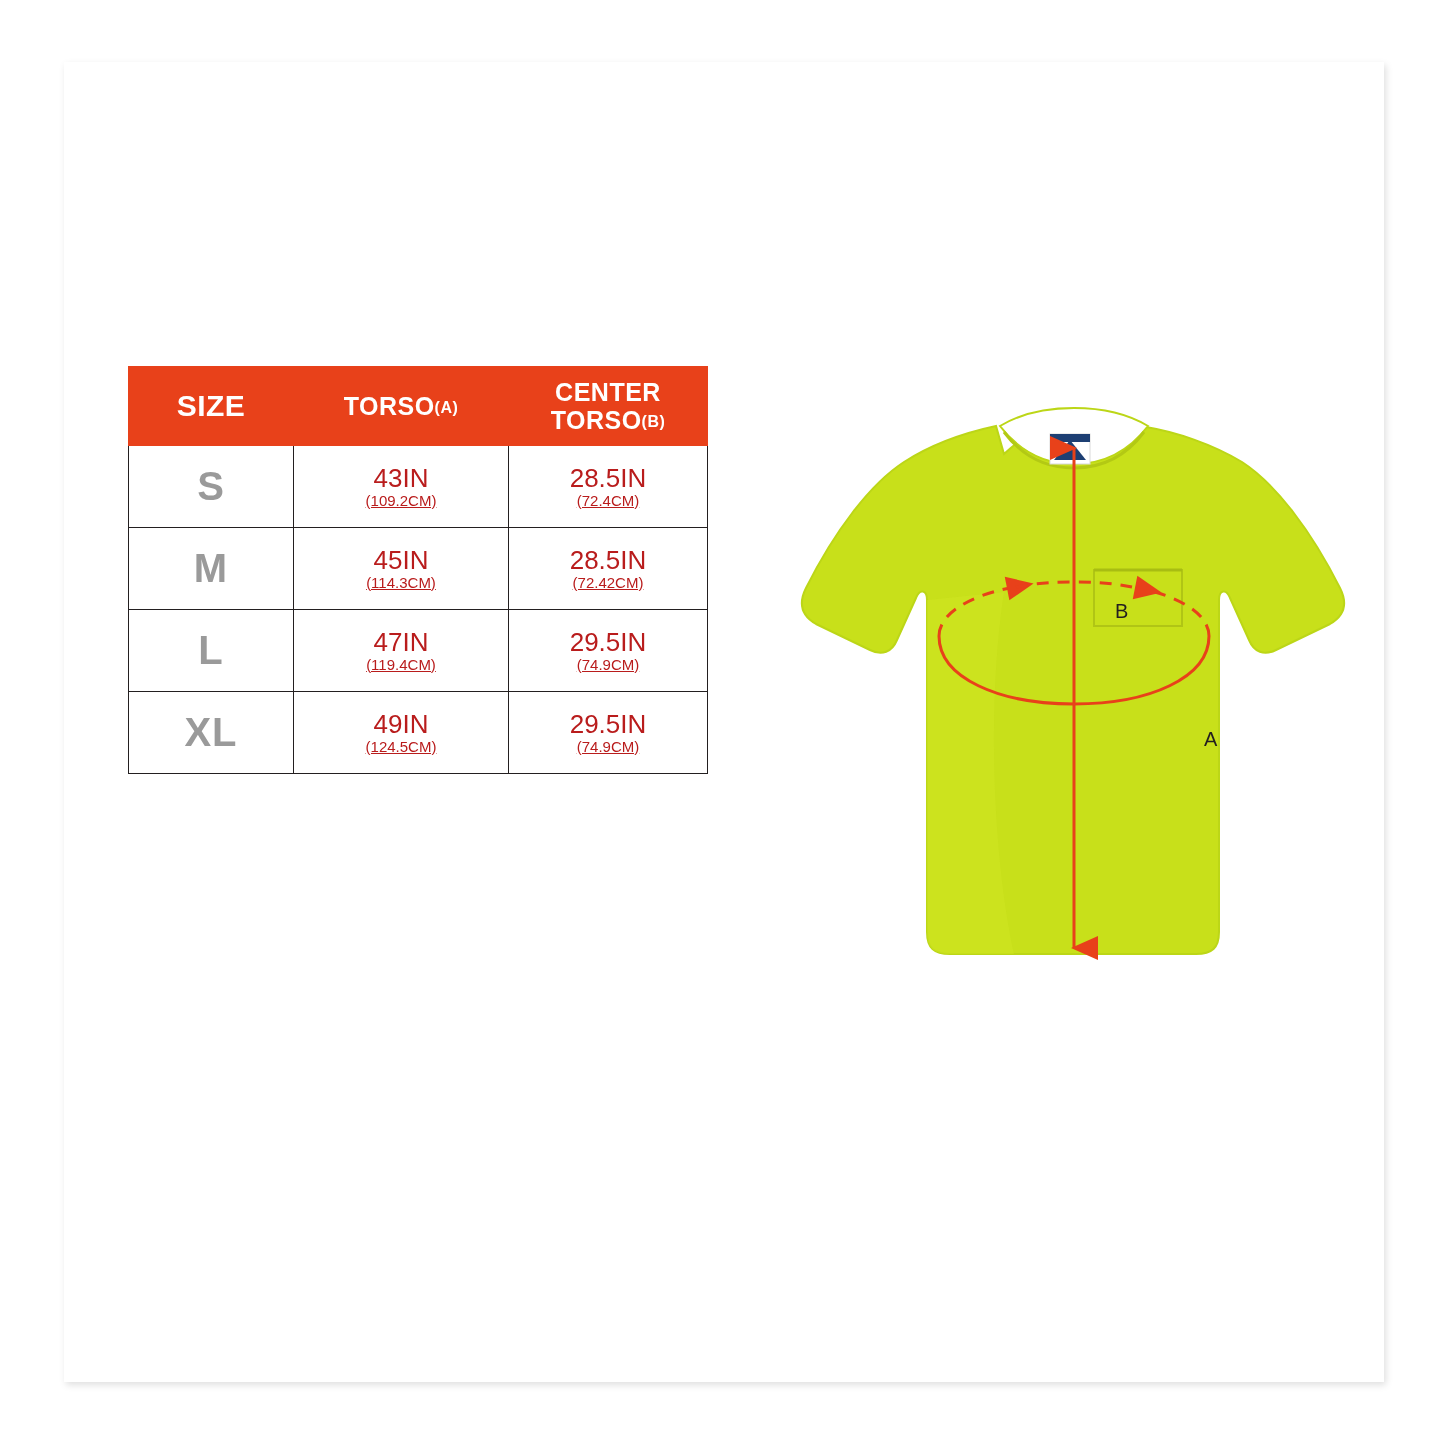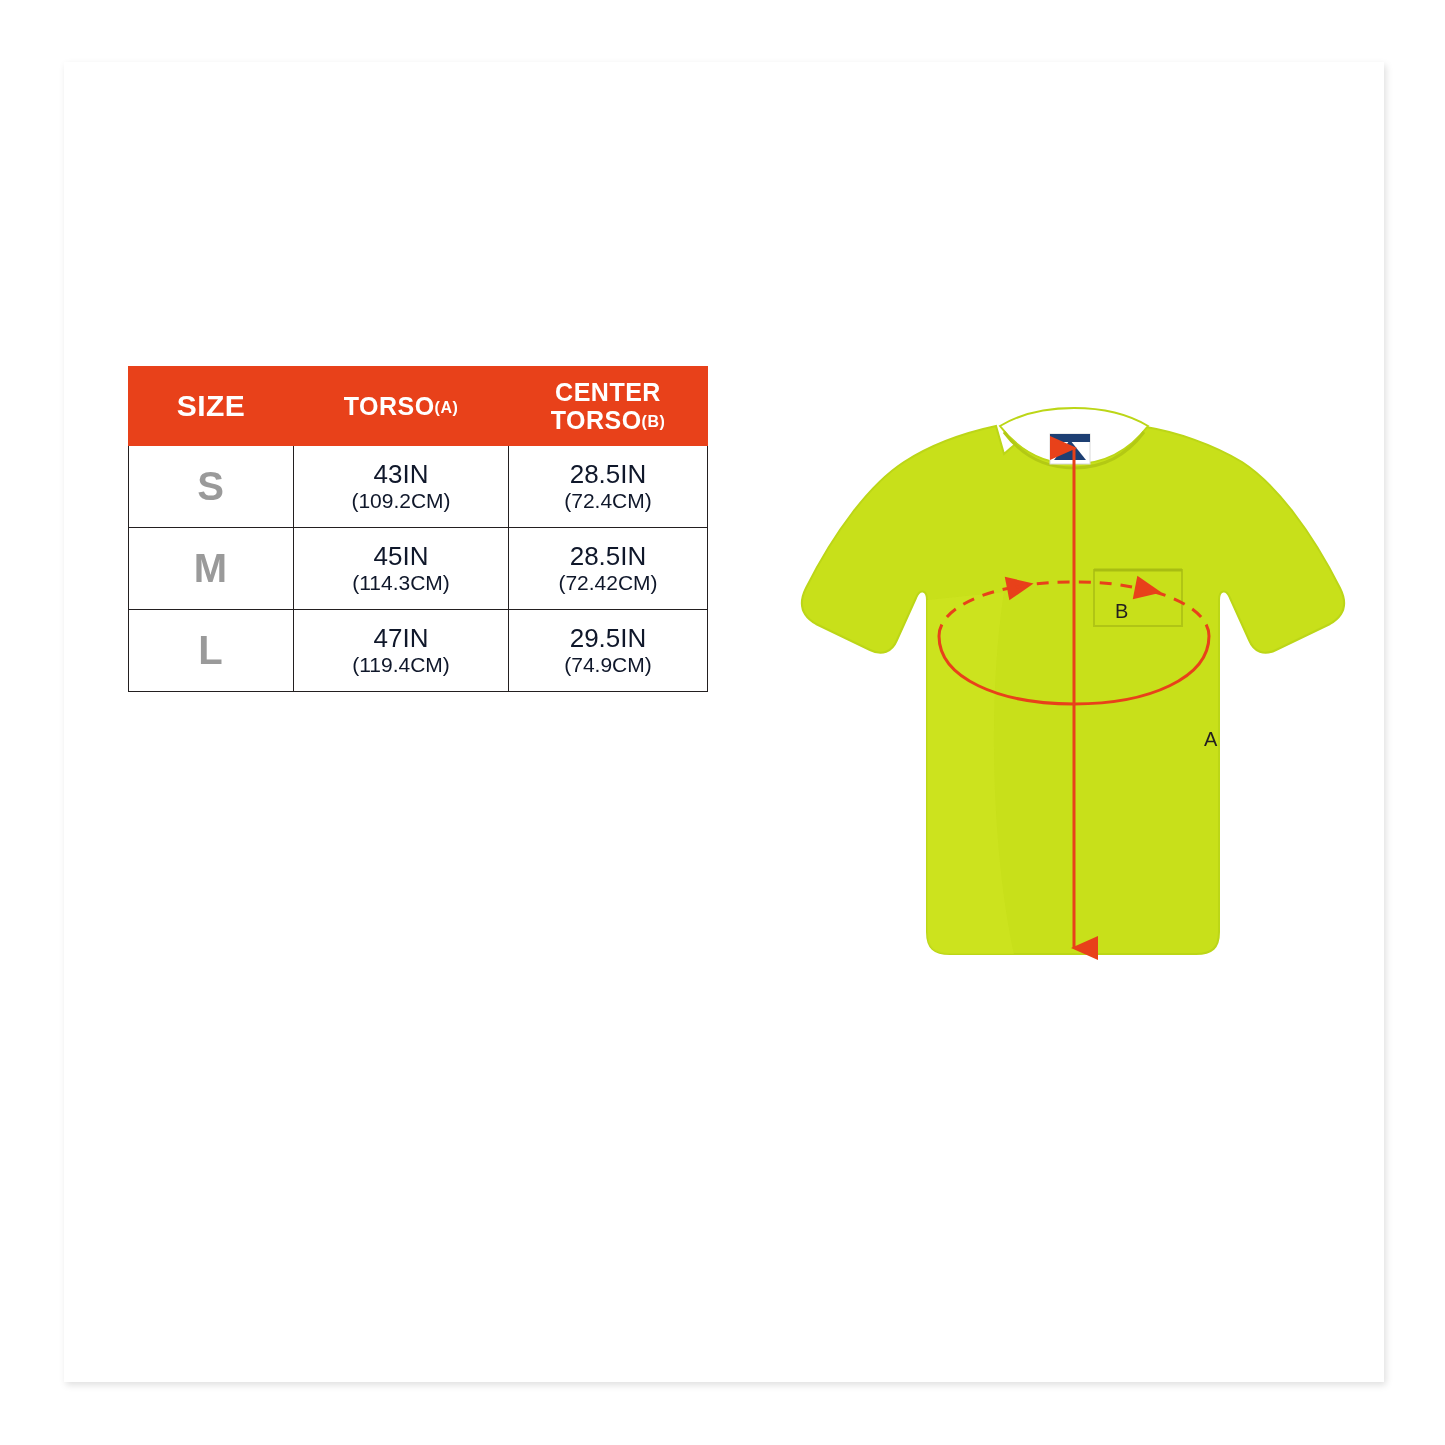--- a/index.html
+++ b/index.html
@@ -62,28 +62,29 @@
     vertical-align: middle;
   }
   .size-table tbody tr { height: 82px; }
   .cell-size {
     color: #9a9a9a;
     font-size: 40px;
     font-weight: bold;
     letter-spacing: 1px;
   }
   .cell-meas {
-    color: #0f172a;
+    color: #b91c1c;
     font-size: 26px;
     line-height: 1.12;
     padding: 4px 0;
   }
   .cell-meas .sub {
     display: block;
-    font-size: 21px;
+    font-size: 15px;
+    text-decoration: underline;
   }
 
   
   .shirt-figure {
     position: absolute;
     left: 700px;
     top: 330px;
     width: 620px;
     height: 640px;
   }
@@ -140,20 +141,31 @@
           <td class="cell-meas">
             <span>28.5IN</span>
             <span class="sub">(72.42CM)</span>
           </td>
         </tr>
         <tr>
           <td class="cell-size">L</td>
           <td class="cell-meas">
             <span>47IN</span>
             <span class="sub">(119.4CM)</span>
+          </td>
+          <td class="cell-meas">
+            <span>29.5IN</span>
+            <span class="sub">(74.9CM)</span>
+          </td>
+        </tr>
+        <tr>
+          <td class="cell-size">XL</td>
+          <td class="cell-meas">
+            <span>49IN</span>
+            <span class="sub">(124.5CM)</span>
           </td>
           <td class="cell-meas">
             <span>29.5IN</span>
             <span class="sub">(74.9CM)</span>
           </td>
         </tr>
       </tbody>
     </table>
 
     <div class="shirt-figure">

